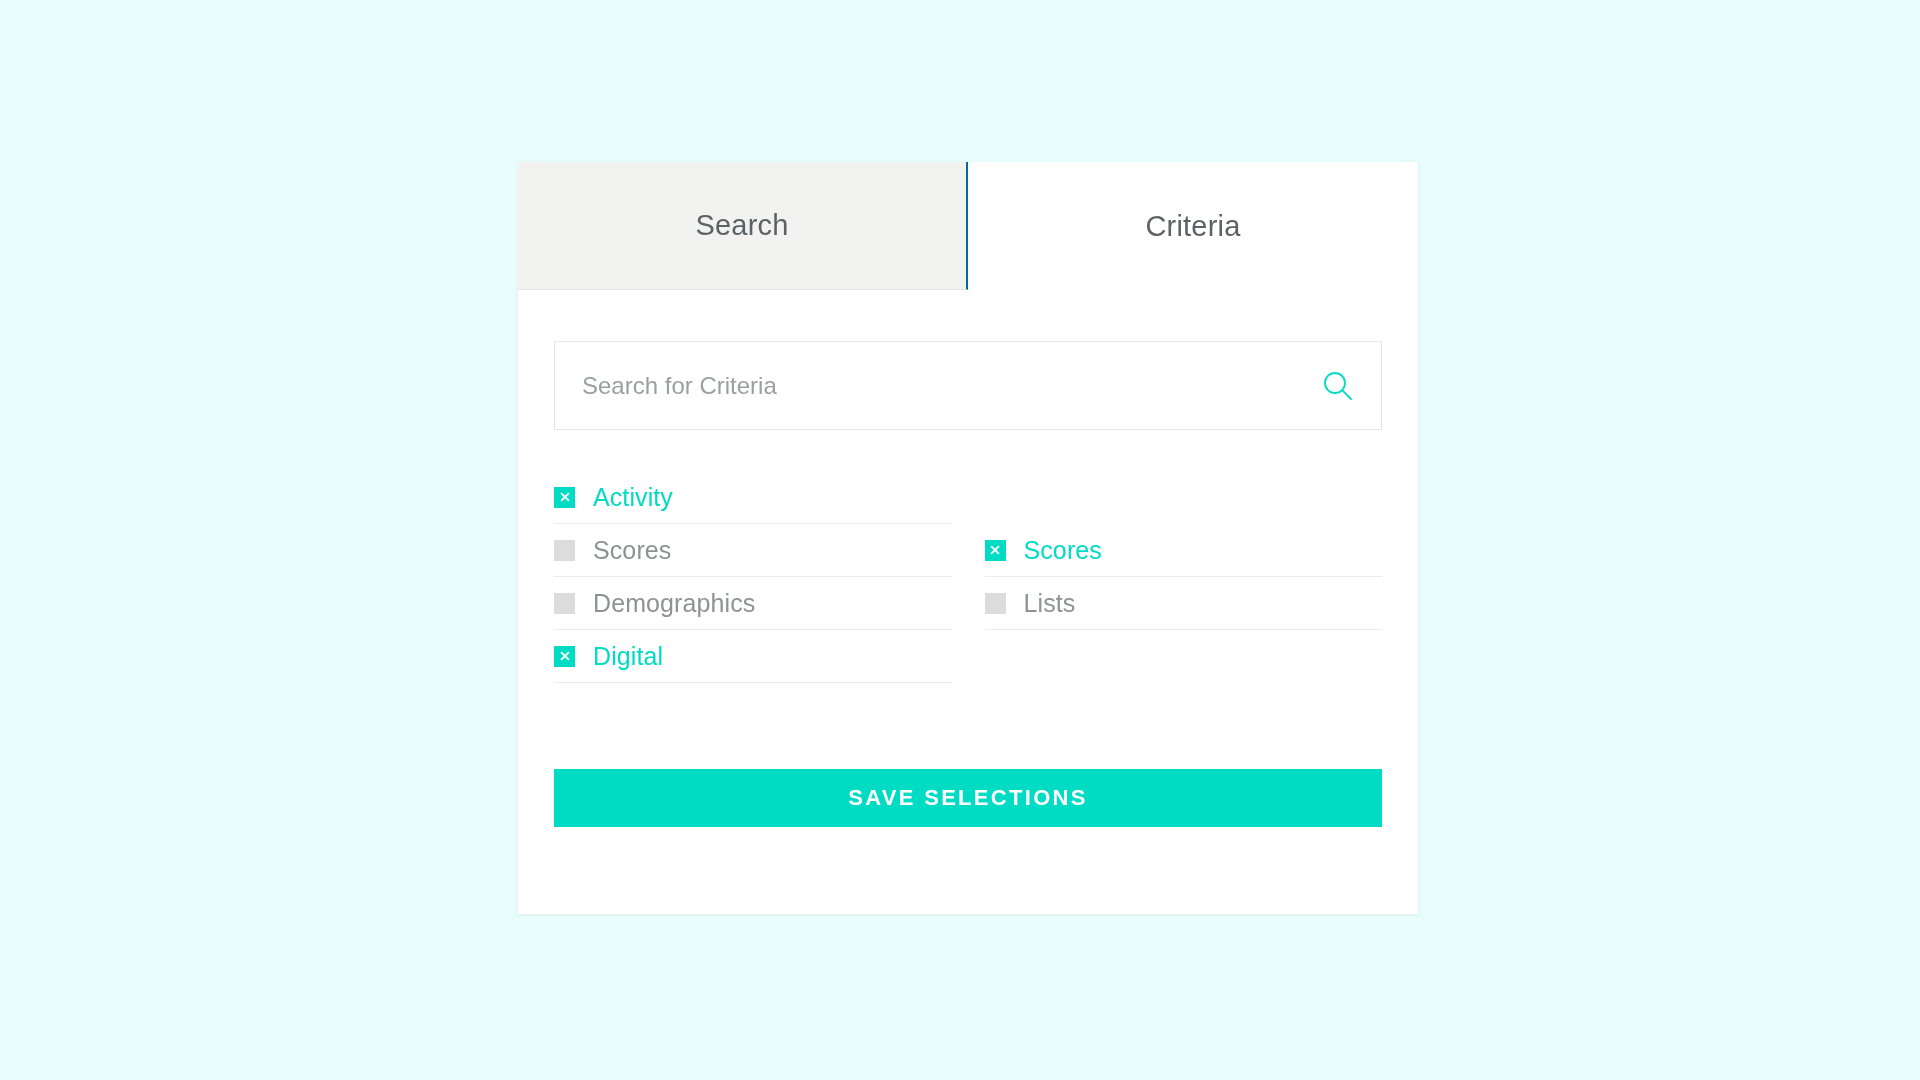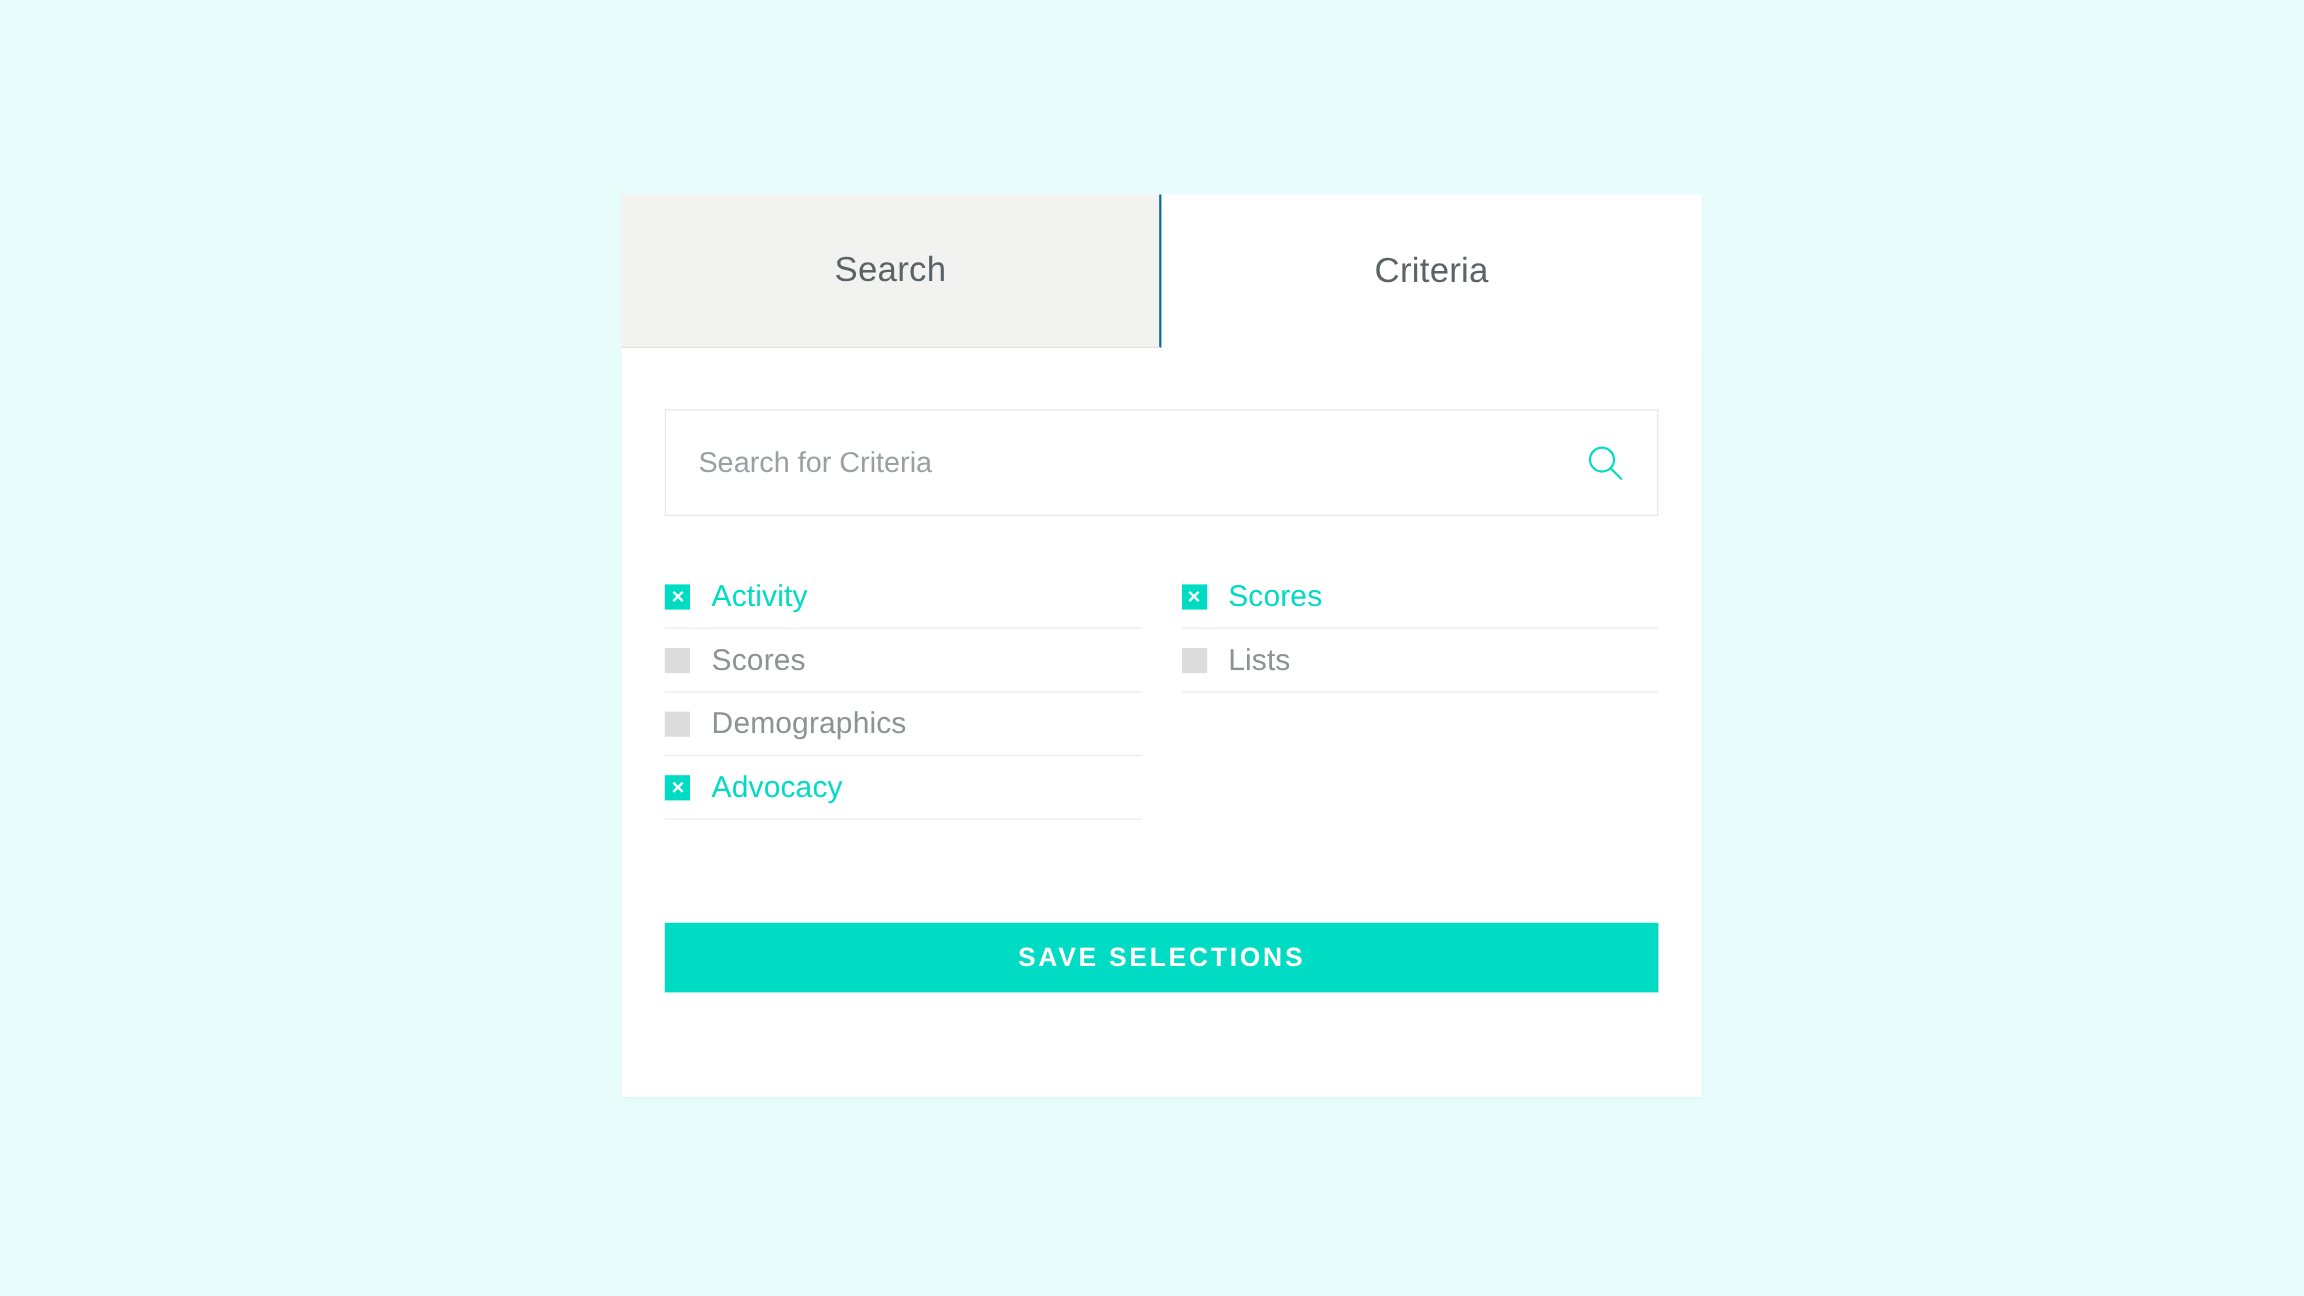--- a/index.html
+++ b/index.html
@@ -99,20 +99,21 @@
     height: 34px;
     display: block;
     cursor: pointer;
   }
 
   
   .criteria-grid {
     display: flex;
     gap: 33px;
     margin-top: 41px;
+    align-items: center;
   }
   .criteria-col {
     flex: 1 1 0;
     min-width: 0;
   }
   .criteria-item {
     display: flex;
     align-items: center;
     height: 53px;
     border-bottom: 1px solid #ececec;
@@ -210,21 +211,21 @@
             <div class="criteria-item">
               <span class="chk"></span>
               <span class="criteria-label">Scores</span>
             </div>
             <div class="criteria-item">
               <span class="chk"></span>
               <span class="criteria-label">Demographics</span>
             </div>
             <div class="criteria-item selected">
               <span class="chk on"></span>
-              <span class="criteria-label">Advocacy</span>
+              <span class="criteria-label">Digital</span>
             </div>
           </div>
         <div class="criteria-col" id="col-right">
             <div class="criteria-item selected">
               <span class="chk on"></span>
               <span class="criteria-label">Scores</span>
             </div>
             <div class="criteria-item">
               <span class="chk"></span>
               <span class="criteria-label">Lists</span>

